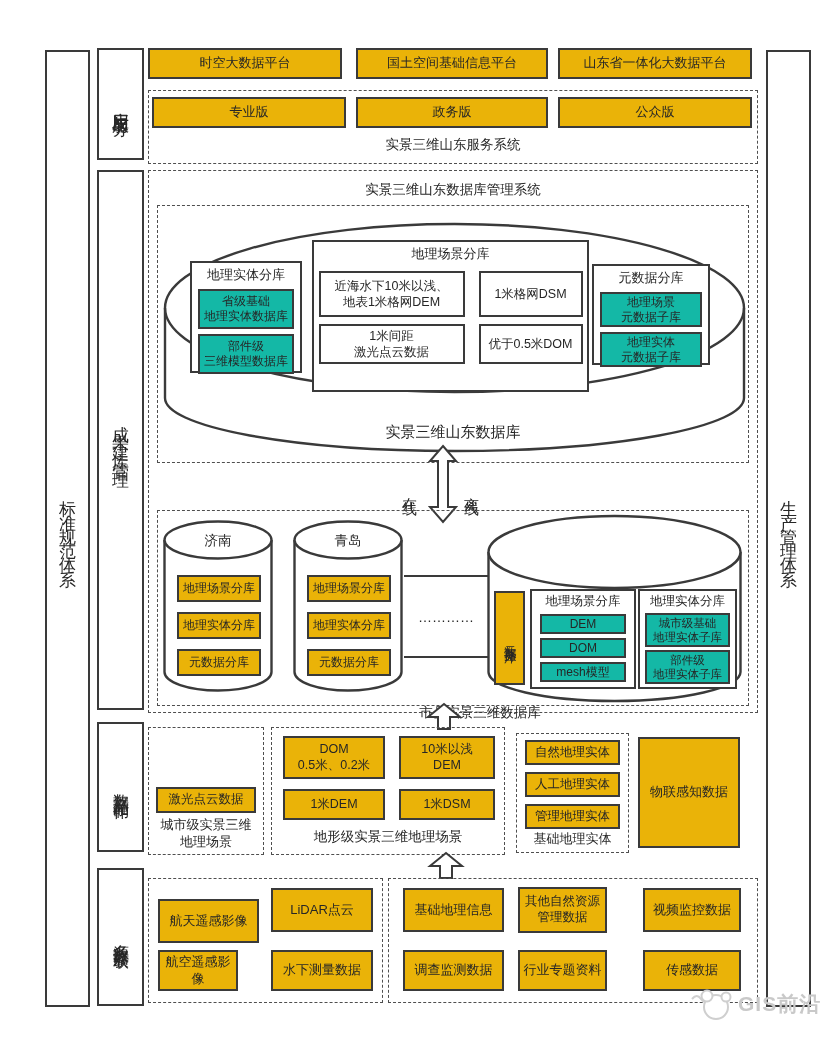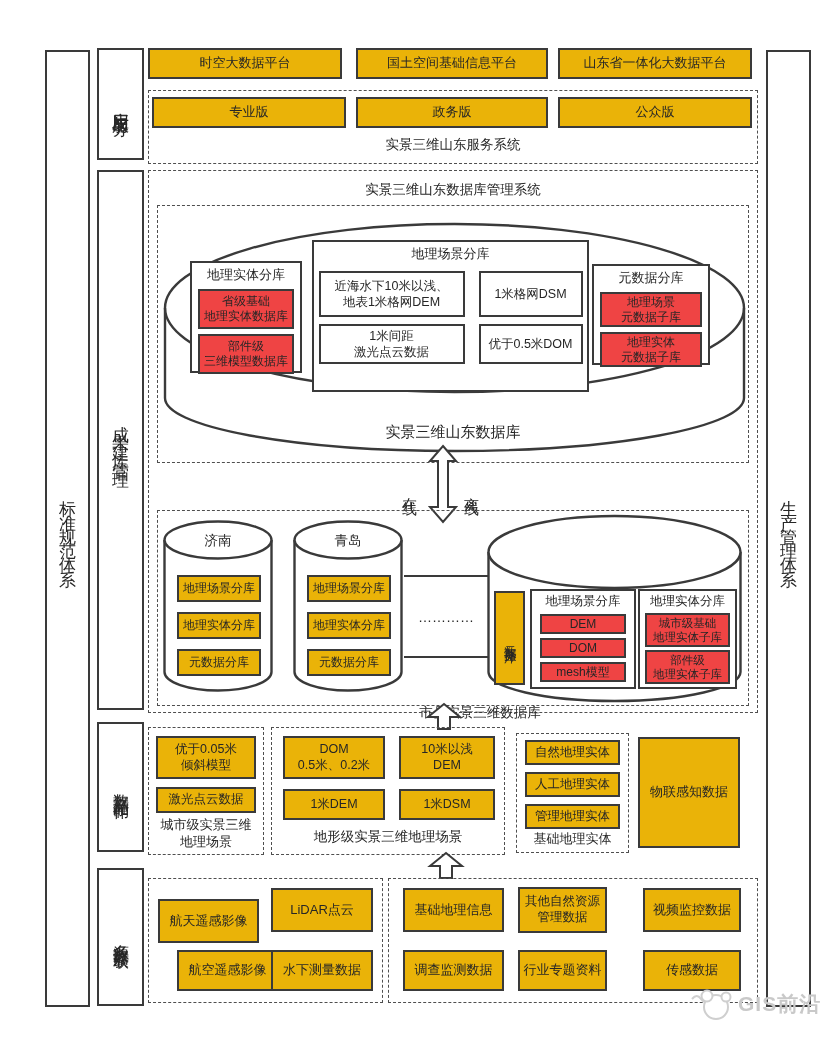--- a/index.html
+++ b/index.html
@@ -9,21 +9,21 @@
        display:flex;align-items:center;justify-content:center;text-align:center;line-height:1.25;}
   .dashed{position:absolute;border:1.5px dashed #4f4f4f;box-sizing:border-box;background:transparent;}
   .lbl{position:absolute;text-align:center;line-height:1.3;}
   .pre{white-space:pre-line;}
   .vtext{writing-mode:vertical-rl;text-orientation:upright;}
   .vbox{position:absolute;background:#fff;border:2px solid #3a3a3a;box-sizing:border-box;
         display:flex;align-items:center;justify-content:center;}
   .branch{position:absolute;background:#fff;border:2px solid #3a3a3a;box-sizing:border-box;
           display:flex;flex-direction:column;align-items:center;padding:3px 6px;gap:5px;}
   .bt{font-size:13px;flex:0 0 auto;}
-  .subbox{border:2px solid #3a3a3a;background:#ef4444;box-sizing:border-box;width:100%;
+  .subbox{border:2px solid #3a3a3a;background:#14b8a6;box-sizing:border-box;width:100%;
           display:flex;align-items:center;justify-content:center;text-align:center;
           font-size:12px;line-height:1.25;flex:0 0 auto;}
   .grid2{display:grid;grid-template-columns:146px 104px;column-gap:14px;row-gap:7px;margin-top:3px;}
   .cell{border:2px solid #3a3a3a;background:#fff;box-sizing:border-box;
         display:flex;align-items:center;justify-content:center;text-align:center;font-size:12.5px;line-height:1.3;}
   svg{position:absolute;overflow:visible;}
   .hline{position:absolute;border-top:2px solid #3a3a3a;}
   .wm{position:absolute;display:flex;align-items:center;color:#c9c9c9;}
   .wm-text{font-size:21px;font-weight:bold;letter-spacing:1px;}
 </style>
@@ -157,22 +157,20 @@
 地理实体子库</div>
   </div>
 
   <div class="lbl" style="left:300px;width:360px;top:688px;font-size:13.5px;margin-top:16px;">市县实景三维数据库</div>
 
   <svg style="left:427px;top:703px;" width="34" height="27" viewBox="0 0 34 27">
     <polygon points="17,1 33,14 23,14 23,26 11,26 11,14 1,14" fill="#ffffff" stroke="#3a3a3a" stroke-width="2" stroke-linejoin="miter"></polygon>
   </svg>
 
   <div class="dashed" style="left:148px;top:727px;width:116px;height:128px;">
-    <div class="box pre" style="left:7px;top:8px;width:100px;height:43px;font-size:12.5px;">优于0.05米
-倾斜模型</div>
     <div class="box" style="left:7px;top:59px;width:100px;height:26px;font-size:12.5px;">激光点云数据</div>
     <div class="lbl pre" style="left:0;width:100%;top:89px;font-size:13px;">城市级实景三维
 地理场景</div>
   </div>
 
   <div class="dashed" style="left:271px;top:727px;width:234px;height:128px;">
     <div class="box pre" style="left:11px;top:8px;width:102px;height:43px;font-size:12.5px;">DOM
 0.5米、0.2米</div>
     <div class="box pre" style="left:127px;top:8px;width:96px;height:43px;font-size:12.5px;">10米以浅
 DEM</div>
@@ -190,21 +188,21 @@
 
   <div class="box" style="left:638px;top:737px;width:102px;height:111px;font-size:13px;">物联感知数据</div>
 
   <svg style="left:429px;top:852px;" width="34" height="27" viewBox="0 0 34 27">
     <polygon points="17,1 33,14 23,14 23,26 11,26 11,14 1,14" fill="#ffffff" stroke="#3a3a3a" stroke-width="2" stroke-linejoin="miter"></polygon>
   </svg>
 
   <div class="dashed" style="left:148px;top:878px;width:235px;height:125px;">
     <div class="box" style="left:9px;top:9px;width:101px;height:44px;font-size:13px;margin-top:11px;">航天遥感影像</div>
     <div class="box" style="left:122px;top:9px;width:102px;height:44px;font-size:13px;">LiDAR点云</div>
-    <div class="box" style="left:9px;top:71px;width:101px;height:41px;font-size:13px;margin-left:19px;">航空遥感影像</div>
+    <div class="box" style="left:9px;top:71px;width:80px;height:41px;font-size:13px;">航空遥感影像</div>
     <div class="box" style="left:122px;top:71px;width:102px;height:41px;font-size:13px;">水下测量数据</div>
   </div>
 
   <div class="dashed" style="left:388px;top:878px;width:370px;height:125px;">
     <div class="box" style="left:14px;top:9px;width:101px;height:44px;font-size:13px;">基础地理信息</div>
     <div class="box pre" style="left:129px;top:8px;width:89px;height:46px;font-size:12.5px;">其他自然资源
 管理数据</div>
     <div class="box" style="left:254px;top:9px;width:98px;height:44px;font-size:13px;">视频监控数据</div>
     <div class="box" style="left:14px;top:71px;width:101px;height:41px;font-size:13px;">调查监测数据</div>
     <div class="box" style="left:129px;top:71px;width:89px;height:41px;font-size:13px;">行业专题资料</div>

